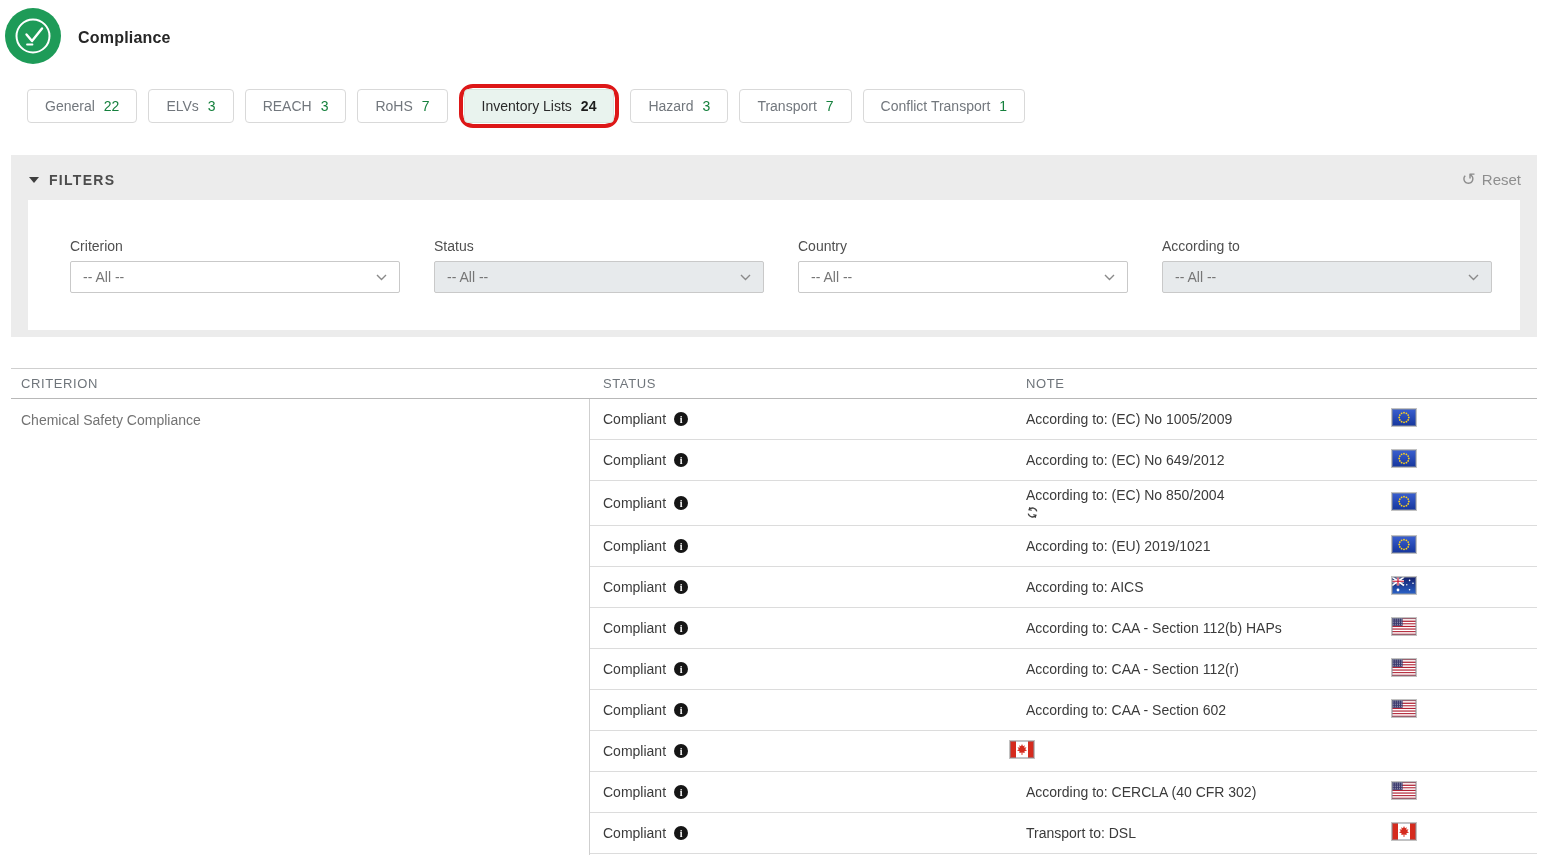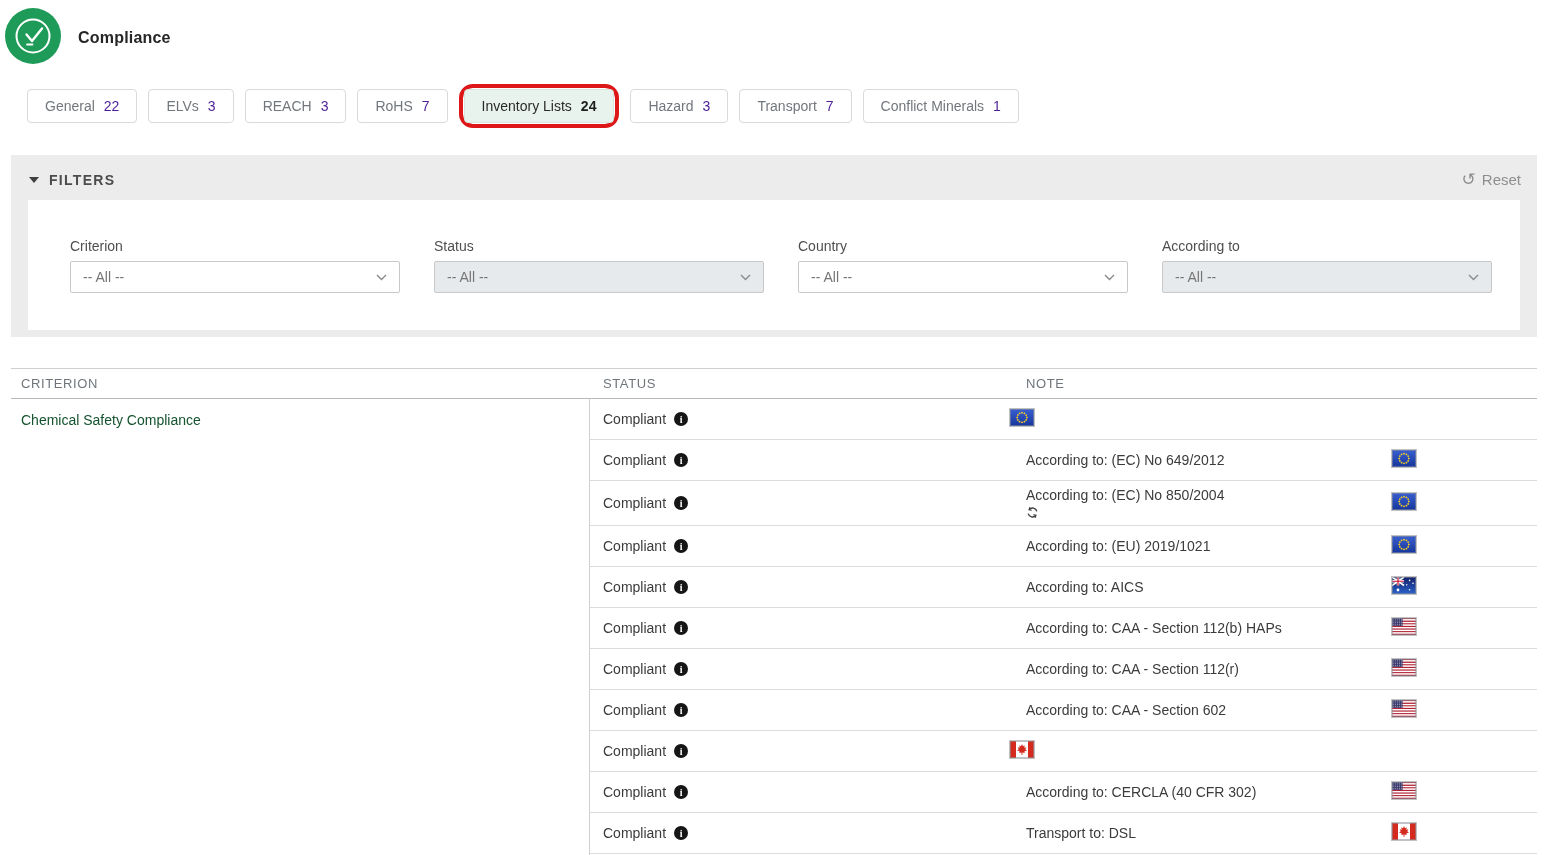--- a/index.html
+++ b/index.html
@@ -8,21 +8,21 @@
 
   
   .page-header { display:flex; align-items:center; gap:17px; padding:10px 0 0 5px; height:66px; }
   .page-title { font-size:16px; font-weight:bold; color:#262626; letter-spacing:.2px; }
 
   
   .tabs { display:flex; align-items:center; gap:11px; margin:18px 11px 0; height:44px;padding-left:16px; }
   .tab { height:34px; padding:0 17px; background:#fff; border:1px solid #d9d9d9; border-radius:4px;
     font-family:"Liberation Sans",sans-serif; font-size:14px; color:#72777d;
     display:inline-flex; align-items:center; gap:9px; cursor:pointer; white-space:nowrap; }
-  .tab .count { color:#4c1d95; }
+  .tab .count { color:#15803d; }
   .tab.active { background:var(--active-tab-bg,#e9f3ee); border-color:#d7e7dd; color:#2a2a2a; }
   .tab.active .count { color:#1d1d1d; font-weight:bold; }
   .hl-box { display:inline-flex; border:4px solid var(--highlight-red,#dd1717); border-radius:14px; padding:1px; }
 
   
   .filters { margin:27px 11px 0; background:var(--panel-gray,#ececec); padding-bottom:7px; }
   .filters-head { height:45px; display:flex; align-items:center; justify-content:space-between; padding:4px 16px 0 18px; }
   .filters-title { display:flex; align-items:center; gap:10px; font-size:14px; font-weight:bold;
     color:#4c4c4c; letter-spacing:1.3px; cursor:pointer; }
   .caret { display:inline-block; width:0; height:0; border-left:5px solid transparent;
@@ -43,21 +43,21 @@
   
   .table { margin-top:31px; }
   .thead { display:flex; align-items:center; height:31px; margin:0 11px;
     border-top:1px solid #cfcfcf; border-bottom:1px solid #b8b8b8;
     font-size:13px; color:#6f757b; letter-spacing:.6px; }
   .th-criterion { width:579px; padding-left:10px; }
   .th-status { width:420px; padding-left:13px; }
   .th-note { flex:1; padding-left:16px; }
   .tbody { display:flex; margin:0 11px; height:456px; overflow:hidden; }
   .crit-col { width:579px; border-right:1px solid #cfcfcf; padding:13px 10px 0 10px;
-    font-size:14px; color:#14532d; }
+    font-size:14px; color:#737373; }
   .rows { flex:1; display:flex; flex-direction:column; }
   .row { display:flex; align-items:center; min-height:41px; border-bottom:1px solid #dcdcdc; }
   .cell-status { width:420px; padding-left:13px; display:flex; align-items:center; gap:8px;
     font-size:14px; color:#3b3b3b; }
   .info-icon { width:14px; height:14px; border-radius:50%; background:#161616; color:#fff;
     font-size:10px; font-weight:bold; font-family:"Liberation Serif",serif;
     display:inline-flex; align-items:center; justify-content:center; cursor:pointer; }
   .cell-note { flex:1; display:flex; align-items:center; }
   .note-inner { flex:1; padding:6px 0 6px 16px; display:flex; flex-direction:column; gap:3px;
     font-size:14px; color:#3b3b3b; }
@@ -105,21 +105,21 @@
     </span>
     <button class="tab">
       <span class="tab-label">Hazard</span>
       <span class="count">3</span>
     </button>
     <button class="tab">
       <span class="tab-label">Transport</span>
       <span class="count">7</span>
     </button>
     <button class="tab">
-      <span class="tab-label">Conflict Minerals</span>
+      <span class="tab-label">Conflict Transport</span>
       <span class="count">1</span>
     </button>
   </nav>
 
 <section class="filters">
   <div class="filters-head">
     <div class="filters-title">
       <span class="caret"></span>
       <span>FILTERS</span>
     </div>
@@ -184,20 +184,23 @@
   </div>
   <div class="tbody">
     <div class="crit-col">Chemical Safety Compliance</div>
     <div class="rows" id="rows">
         <div class="row">
           <div class="cell-status">
             <span class="status-text">Compliant</span>
             <span class="info-icon">i</span>
           </div>
           <div class="cell-note">
+            <div class="note-inner">
+              <div class="note-text">According to: (EC) No 1005/2009</div>
+            </div>
             <div class="flag-wrap"><span class="flag">
                 <svg width="24" height="17" viewBox="0 0 24 17">
                   <defs>
                     <linearGradient id="g0" x1="0" y1="0" x2="0" y2="1">
                       <stop offset="0" stop-color="#3a5fd0"></stop>
                       <stop offset="1" stop-color="#16369c"></stop>
                     </linearGradient>
                   </defs>
                   <rect width="24" height="17" fill="url(#g0)"></rect>
                   <circle cx="12.00" cy="3.70" r="0.9" fill="#ffd21c"></circle>

